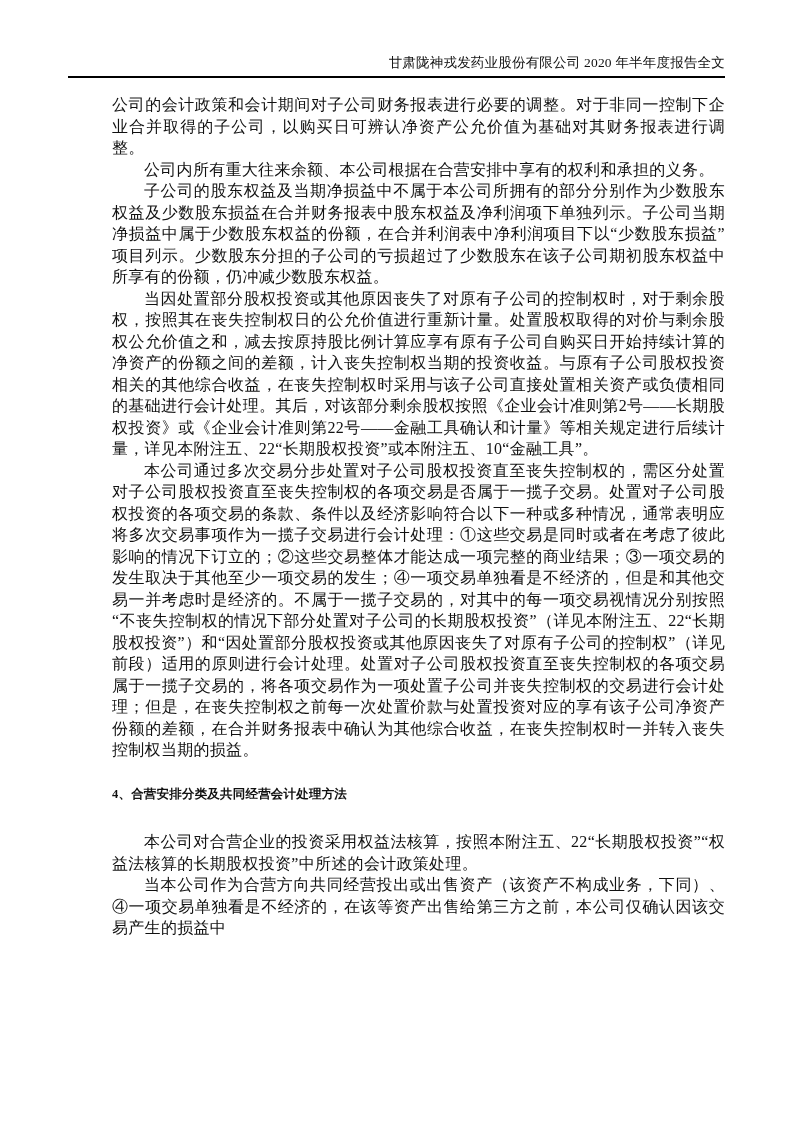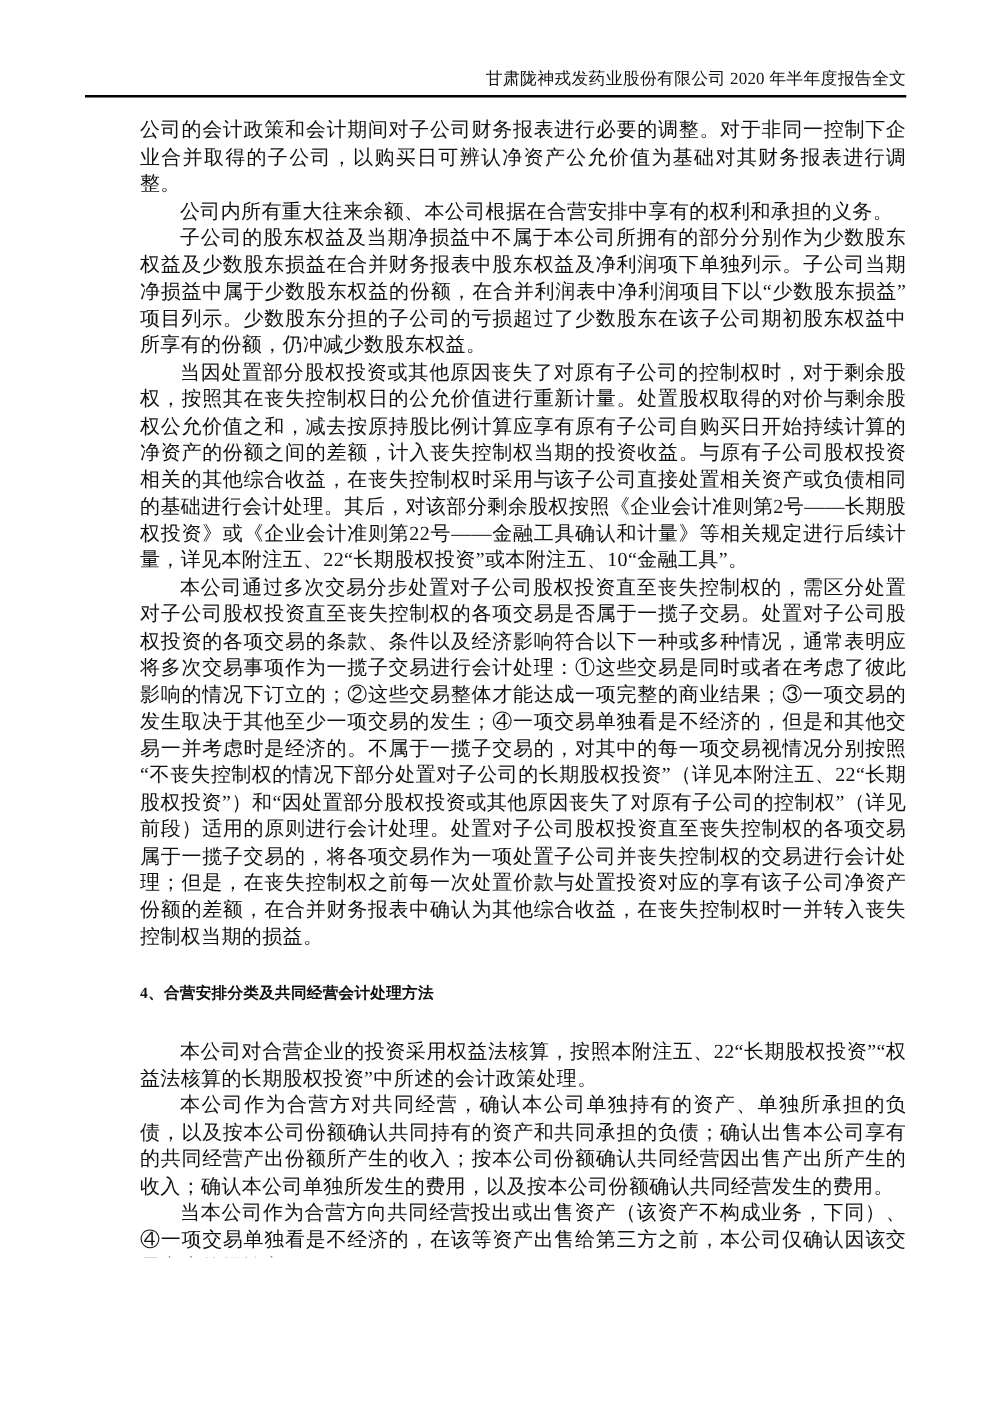--- a/index.html
+++ b/index.html
@@ -106,21 +106,20 @@
   </header>
 
   <article class="doc-body">
     <p>公司的会计政策和会计期间对子公司财务报表进行必要的调整。对于非同一控制下企业合并取得的子公司，以购买日可辨认净资产公允价值为基础对其财务报表进行调整。</p>
     <p class="indent">公司内所有重大往来余额、本公司根据在合营安排中享有的权利和承担的义务。</p>
     <p class="indent">子公司的股东权益及当期净损益中不属于本公司所拥有的部分分别作为少数股东权益及少数股东损益在合并财务报表中股东权益及净利润项下单独列示。子公司当期净损益中属于少数股东权益的份额，在合并利润表中净利润项目下以“少数股东损益”项目列示。少数股东分担的子公司的亏损超过了少数股东在该子公司期初股东权益中所享有的份额，仍冲减少数股东权益。</p>
     <p class="indent">当因处置部分股权投资或其他原因丧失了对原有子公司的控制权时，对于剩余股权，按照其在丧失控制权日的公允价值进行重新计量。处置股权取得的对价与剩余股权公允价值之和，减去按原持股比例计算应享有原有子公司自购买日开始持续计算的净资产的份额之间的差额，计入丧失控制权当期的投资收益。与原有子公司股权投资相关的其他综合收益，在丧失控制权时采用与该子公司直接处置相关资产或负债相同的基础进行会计处理。其后，对该部分剩余股权按照《企业会计准则第2号——长期股权投资》或《企业会计准则第22号——金融工具确认和计量》等相关规定进行后续计量，详见本附注五、22“长期股权投资”或本附注五、10“金融工具”。</p>
     <p class="indent">本公司通过多次交易分步处置对子公司股权投资直至丧失控制权的，需区分处置对子公司股权投资直至丧失控制权的各项交易是否属于一揽子交易。处置对子公司股权投资的各项交易的条款、条件以及经济影响符合以下一种或多种情况，通常表明应将多次交易事项作为一揽子交易进行会计处理：①这些交易是同时或者在考虑了彼此影响的情况下订立的；②这些交易整体才能达成一项完整的商业结果；③一项交易的发生取决于其他至少一项交易的发生；④一项交易单独看是不经济的，但是和其他交易一并考虑时是经济的。不属于一揽子交易的，对其中的每一项交易视情况分别按照“不丧失控制权的情况下部分处置对子公司的长期股权投资”（详见本附注五、22“长期股权投资”）和“因处置部分股权投资或其他原因丧失了对原有子公司的控制权”（详见前段）适用的原则进行会计处理。处置对子公司股权投资直至丧失控制权的各项交易属于一揽子交易的，将各项交易作为一项处置子公司并丧失控制权的交易进行会计处理；但是，在丧失控制权之前每一次处置价款与处置投资对应的享有该子公司净资产份额的差额，在合并财务报表中确认为其他综合收益，在丧失控制权时一并转入丧失控制权当期的损益。</p>
     <h3 class="section-heading">4、合营安排分类及共同经营会计处理方法</h3>
     <p class="indent">本公司对合营企业的投资采用权益法核算，按照本附注五、22“长期股权投资”“权益法核算的长期股权投资”中所述的会计政策处理。</p>
-    <p class="indent">本公司作为合营方对共同经营，确认本公司单独持有的资产、单独所承担的负债，以及按本公司份额确认共同持有的资产和共同承担的负债；确认出售本公司享有的共同经营产出份额所产生的收入；按本公司份额确认共同经营因出售产出所产生的收入；确认本公司单独所发生的费用，以及按本公司份额确认共同经营发生的费用。</p>
     <p class="indent">当本公司作为合营方向共同经营投出或出售资产（该资产不构成业务，下同）、④一项交易单独看是不经济的，在该等资产出售给第三方之前，本公司仅确认因该交易产生的损益中</p>
   </article>
 
   <div class="page-number">56</div>
 
   <div class="cninfo-logo">
     <div class="brand-row">
       <span class="brand">cninf</span>
       <span class="swirl">
         <svg width="20" height="20" viewBox="0 0 20 20" aria-hidden="true">

